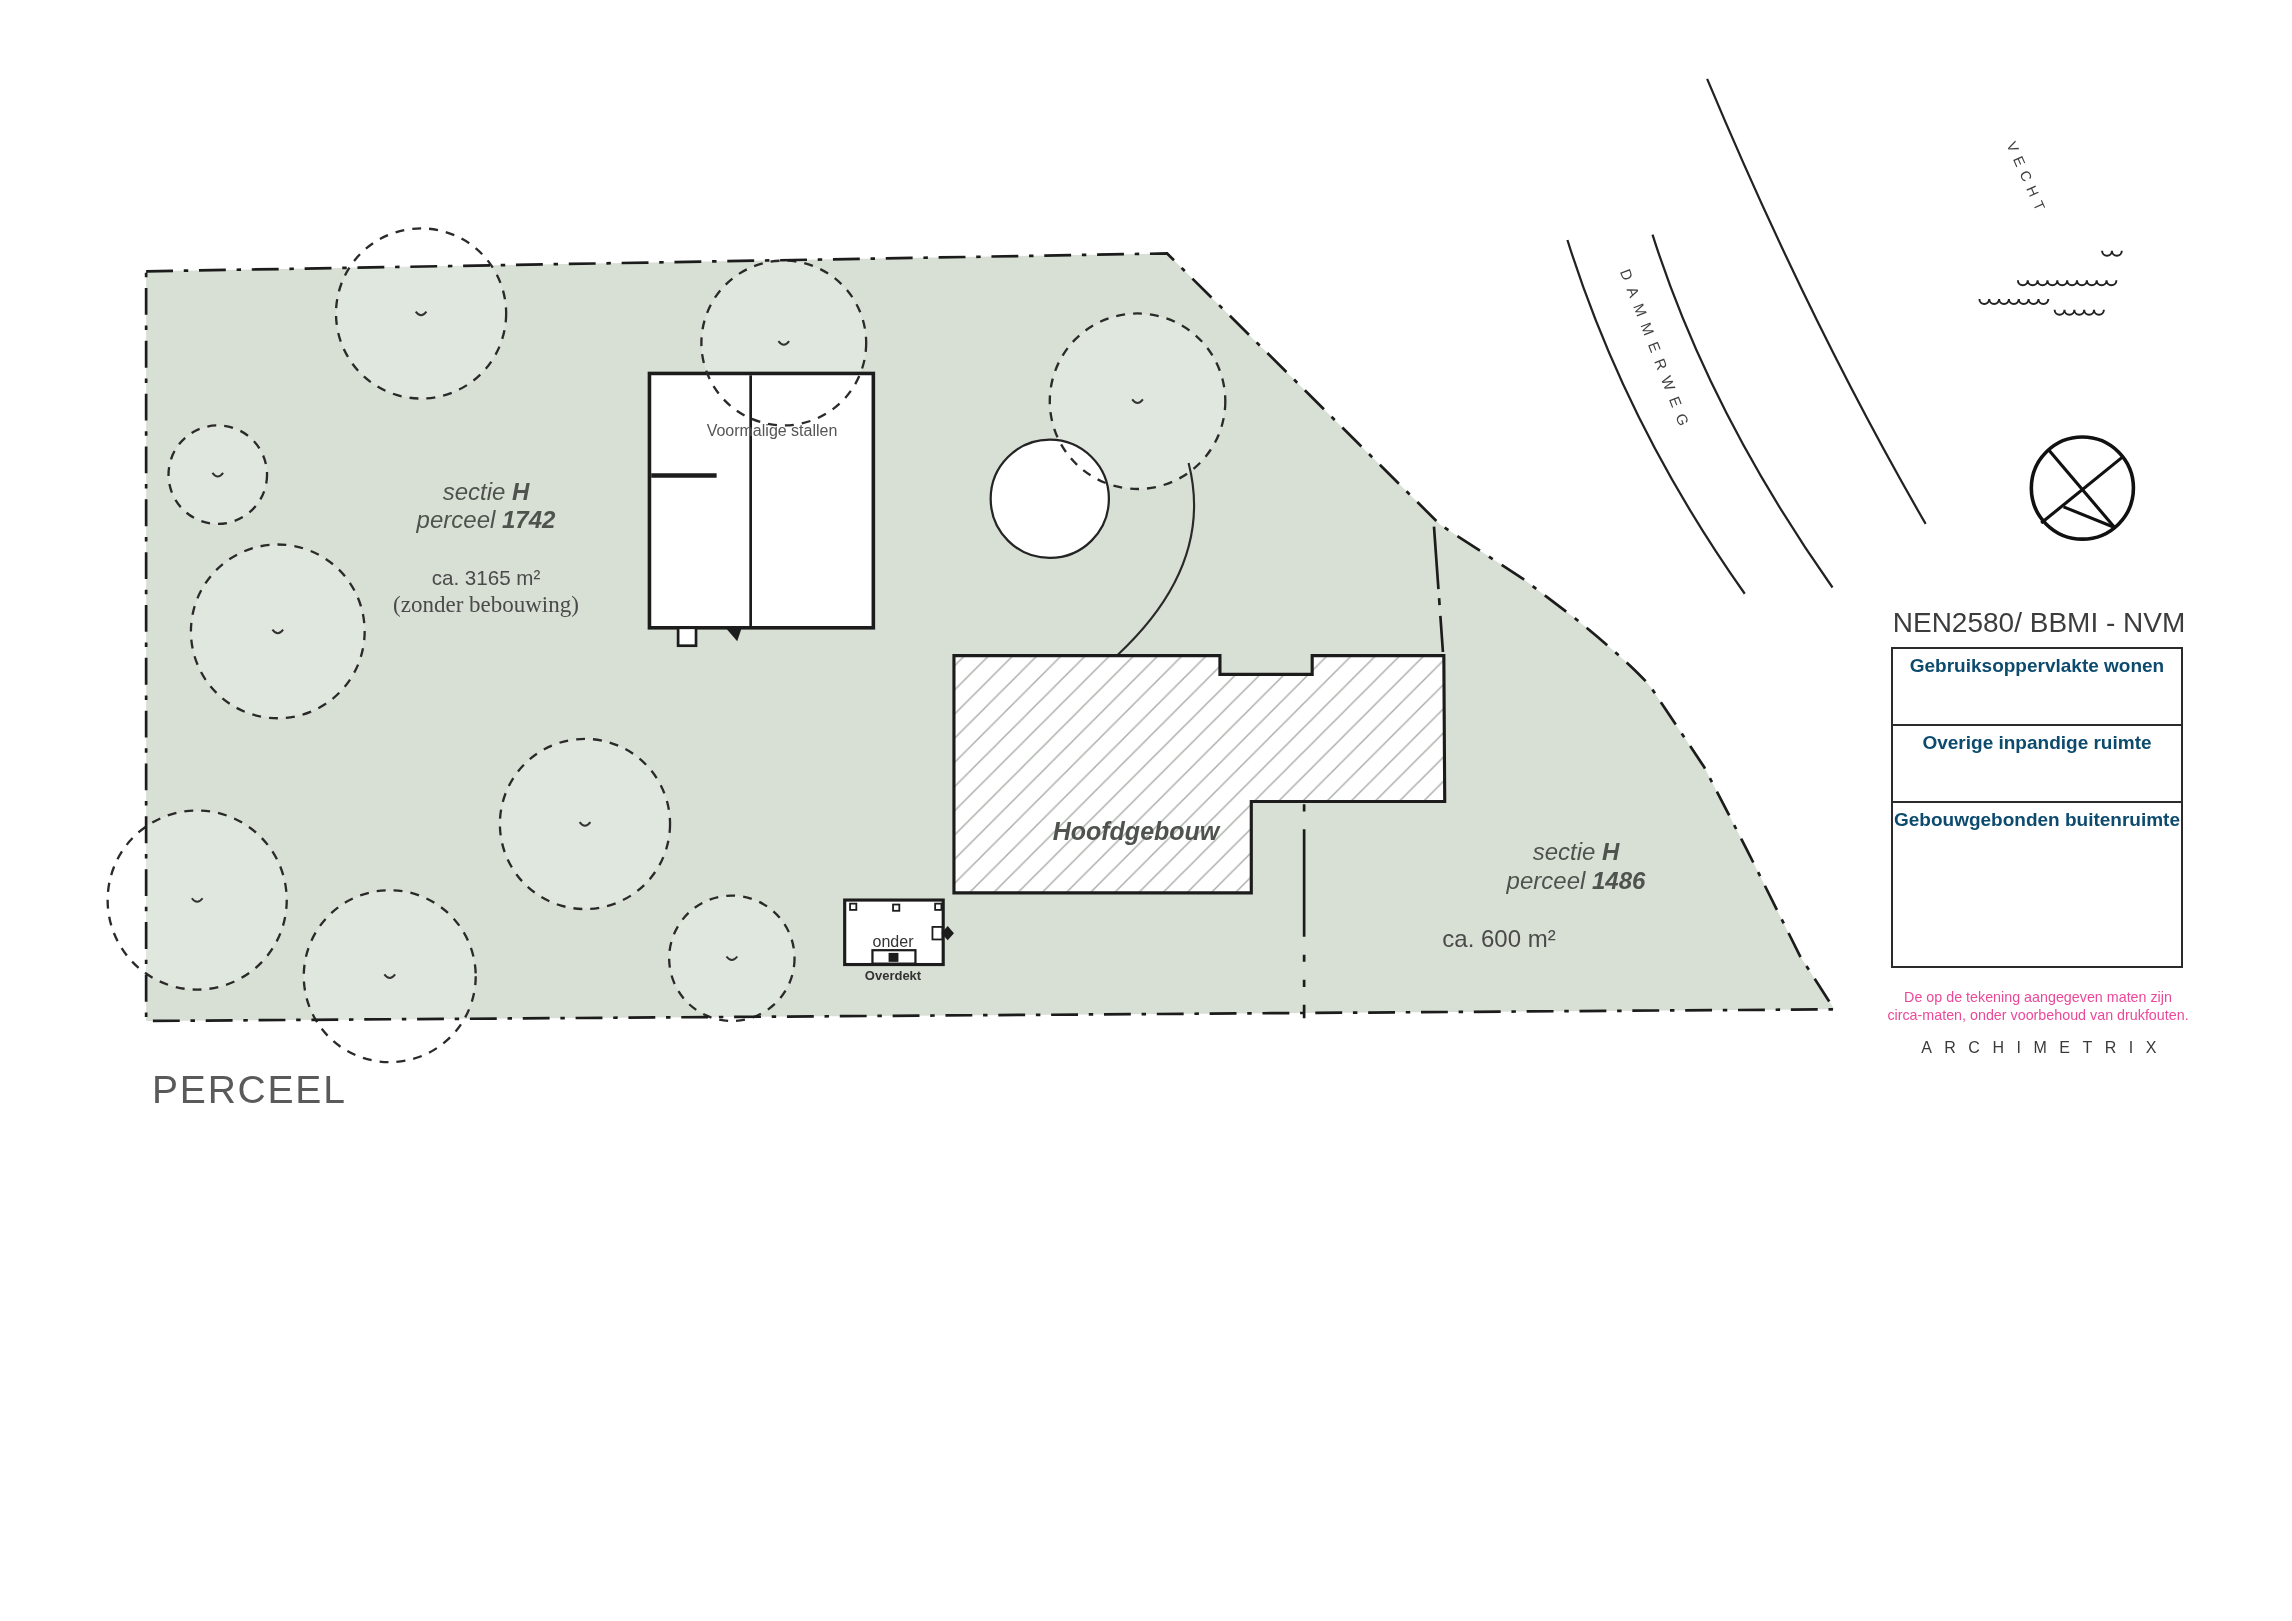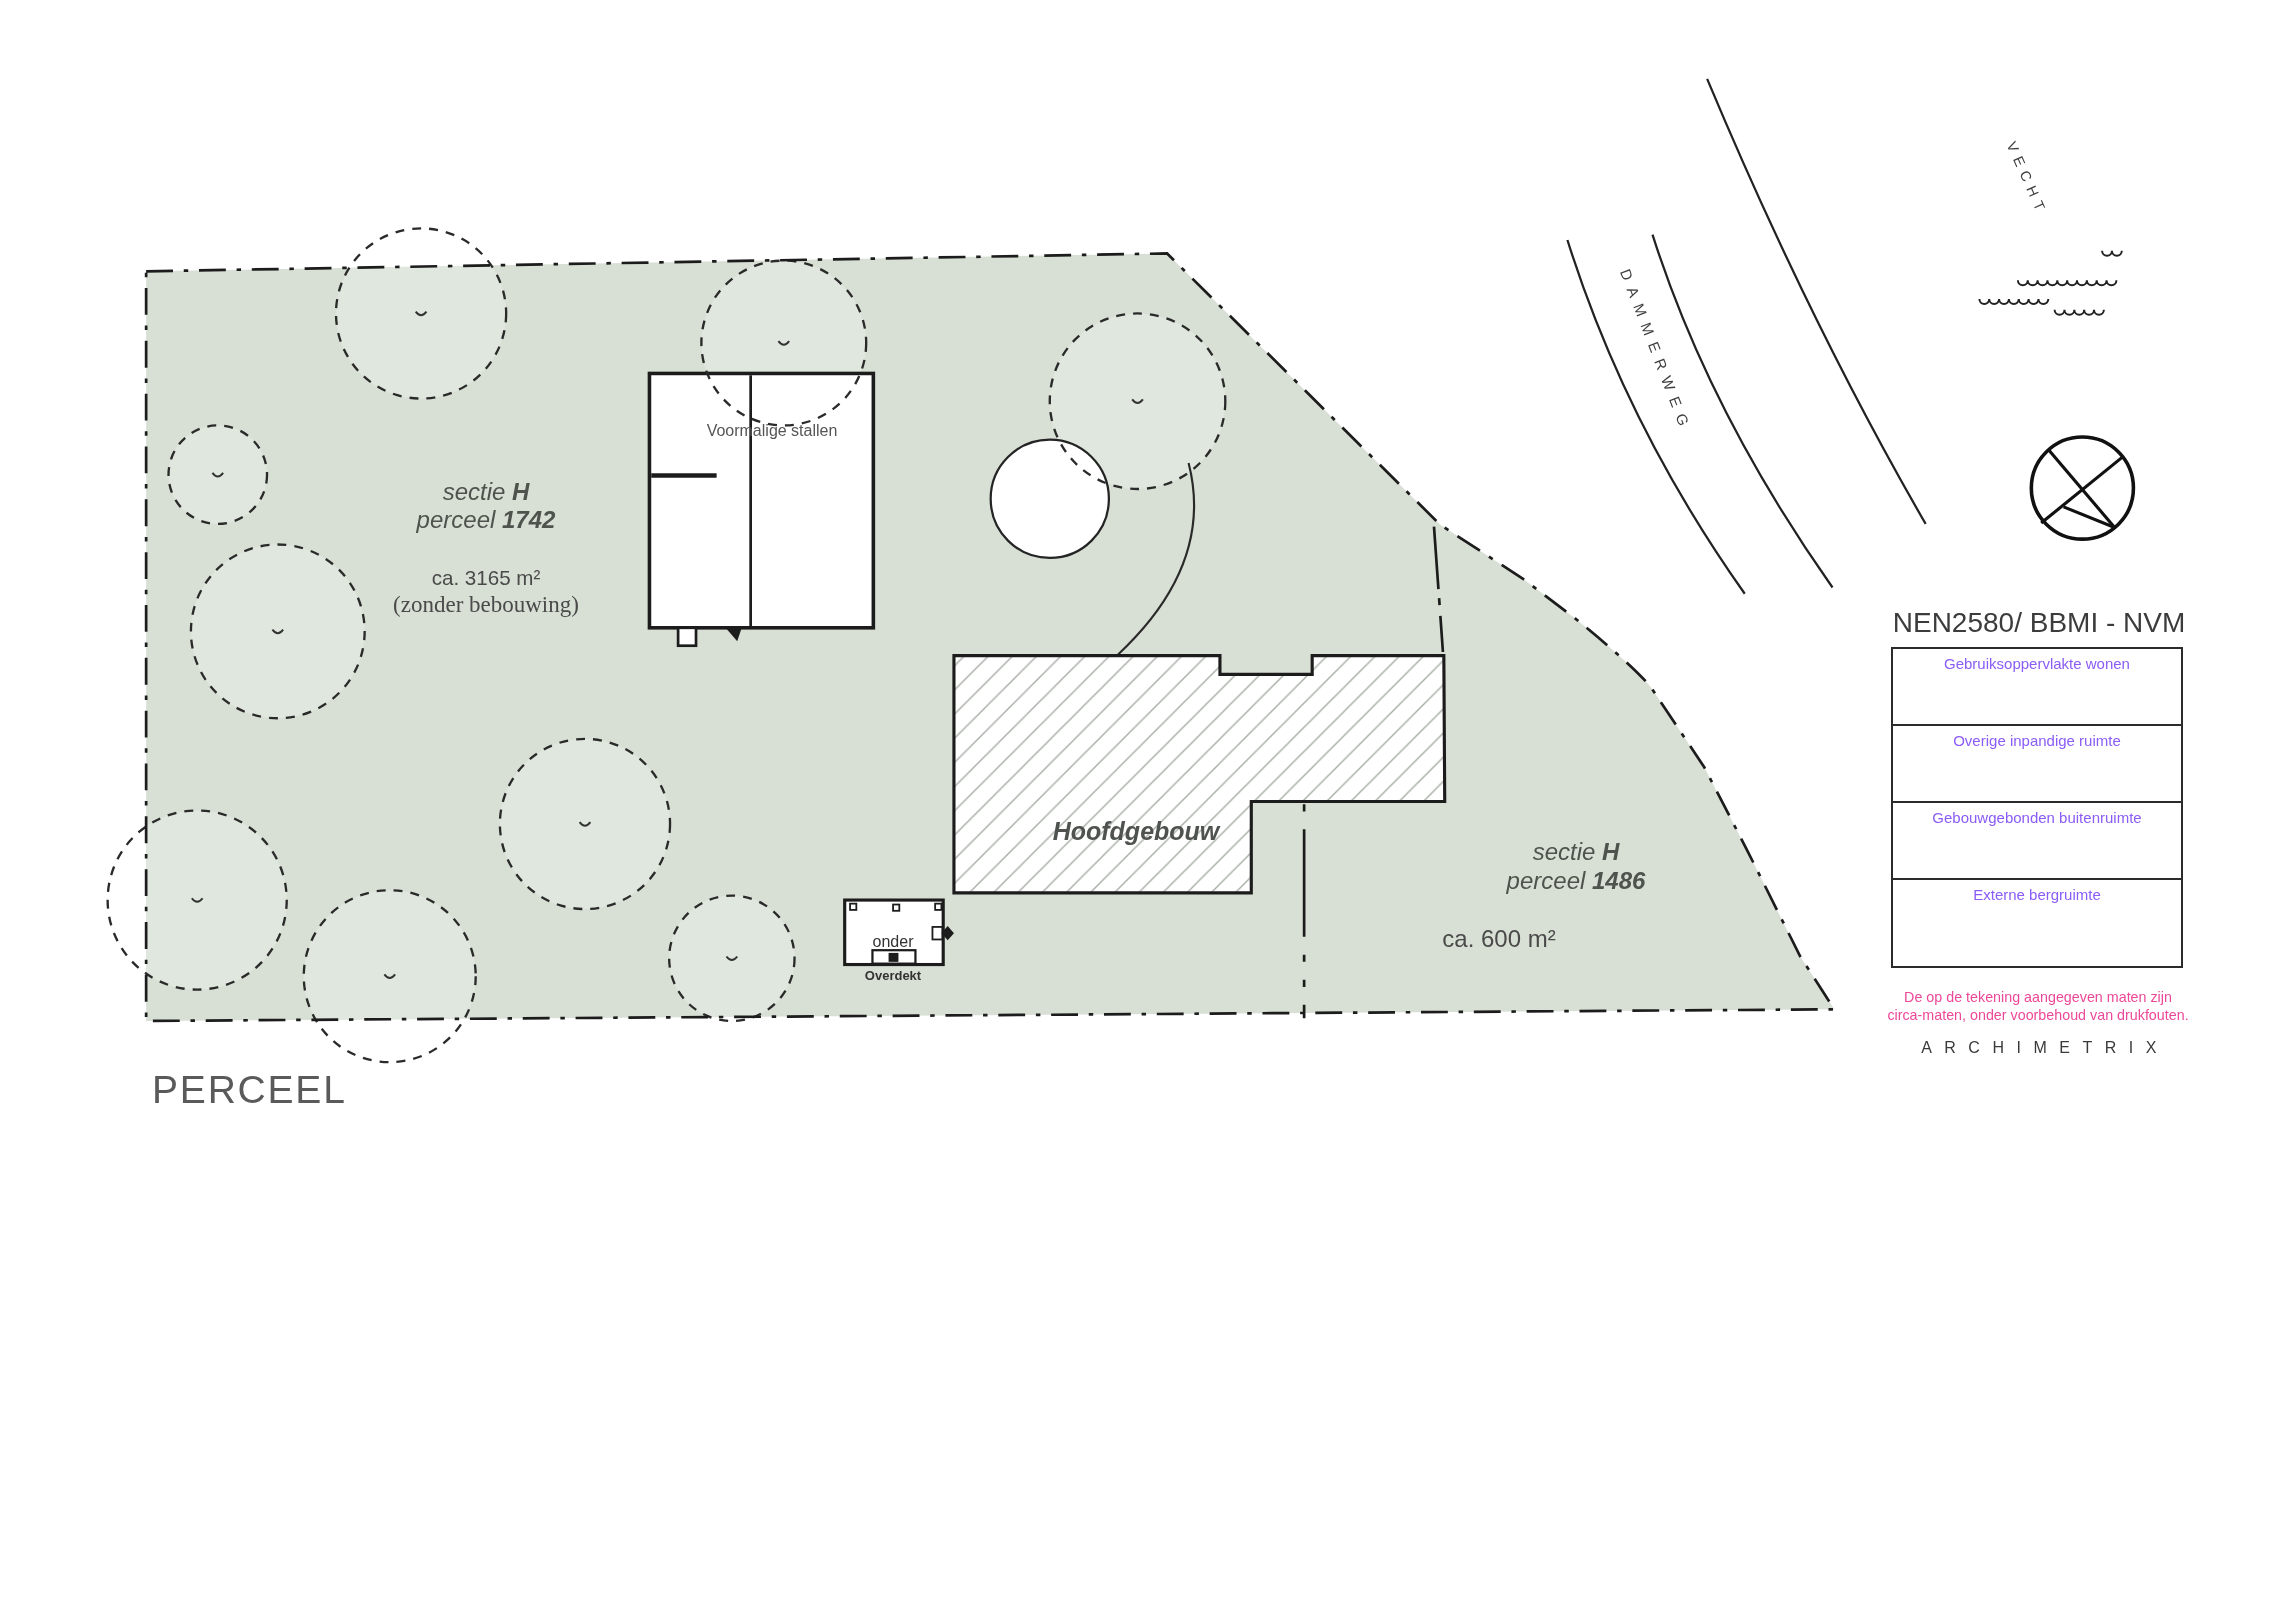--- a/index.html
+++ b/index.html
@@ -13,21 +13,21 @@
   .plain{font-style:normal;color:#4a4a4a;}
   .rot{transform-origin:center center;}
   .big-title{font-size:39px;color:#5a5a5a;letter-spacing:1.8px;transform:none;white-space:pre;}
   
   .legend-title{font-size:28px;color:#3c3c3c;}
   .legend-box{position:absolute;left:1891px;top:647px;width:292px;height:321px;
               border:2.7px solid #2b2b2b;background:#ffffff;box-sizing:border-box;}
   .legend-row{height:77px;border-bottom:2.2px solid #2b2b2b;box-sizing:border-box;
               display:flex;justify-content:center;align-items:flex-start;padding-top:6.3px;}
   .legend-row:last-child{border-bottom:none;}
-  .legend-row span{font-size:15px;color:#8b5cf6;}
+  .legend-row span{font-size:19px;color:#0c4a6e;font-weight:bold;}
   .footnote{font-size:14.3px;color:#ec4899;}
   .brand{font-size:16px;color:#3a3a3a;letter-spacing:12.5px;}
 </style>
 </head>
 <body>
 
 <div class="stage">
 
   <svg class="plan" width="2293" height="1621" viewBox="0 0 2560 1810">
     <defs>
@@ -154,23 +154,20 @@
   <div class="legend-box">
     <div class="legend-row">
         <span>Gebruiksoppervlakte wonen</span>
       </div>
     <div class="legend-row">
         <span>Overige inpandige ruimte</span>
       </div>
     <div class="legend-row">
         <span>Gebouwgebonden buitenruimte</span>
       </div>
-    <div class="legend-row">
-        <span>Externe bergruimte</span>
-      </div>
   </div>
 
   <div class="lbl footnote" style="left:2038px;top:997px;">De op de tekening aangegeven maten zijn</div>
   <div class="lbl footnote" style="left:2038px;top:1015px;">circa-maten, onder voorbehoud van drukfouten.</div>
   <div class="lbl brand" style="left:2045px;top:1048px;">ARCHIMETRIX</div>
 
 </div>
 
 
 </body></html>

